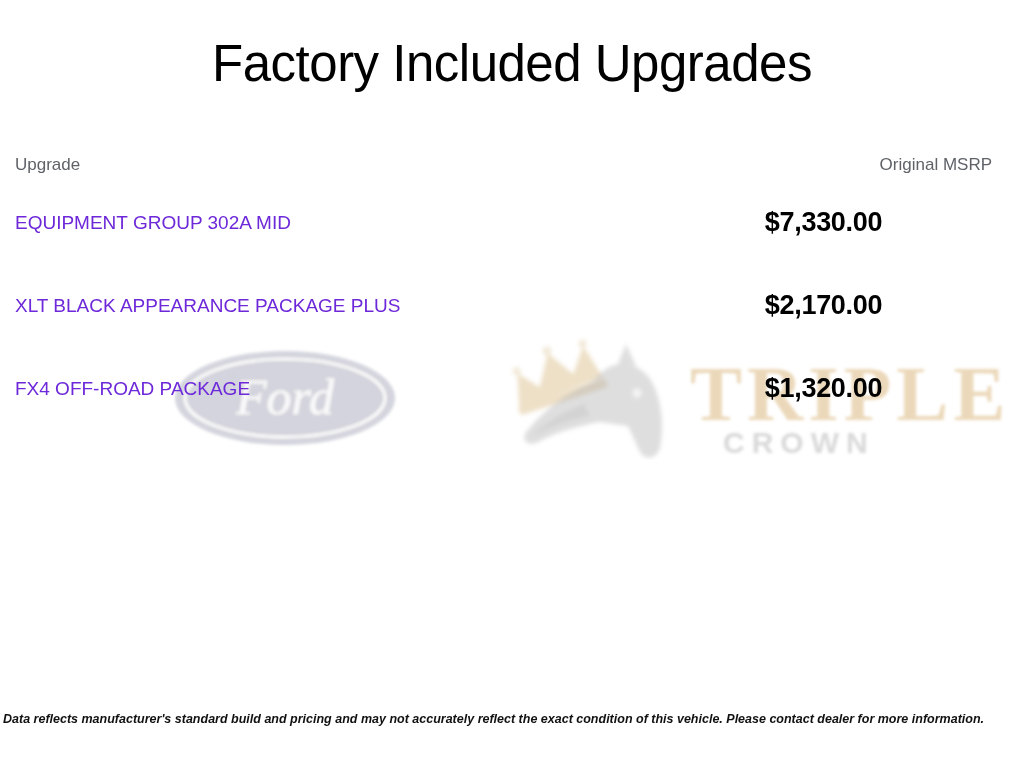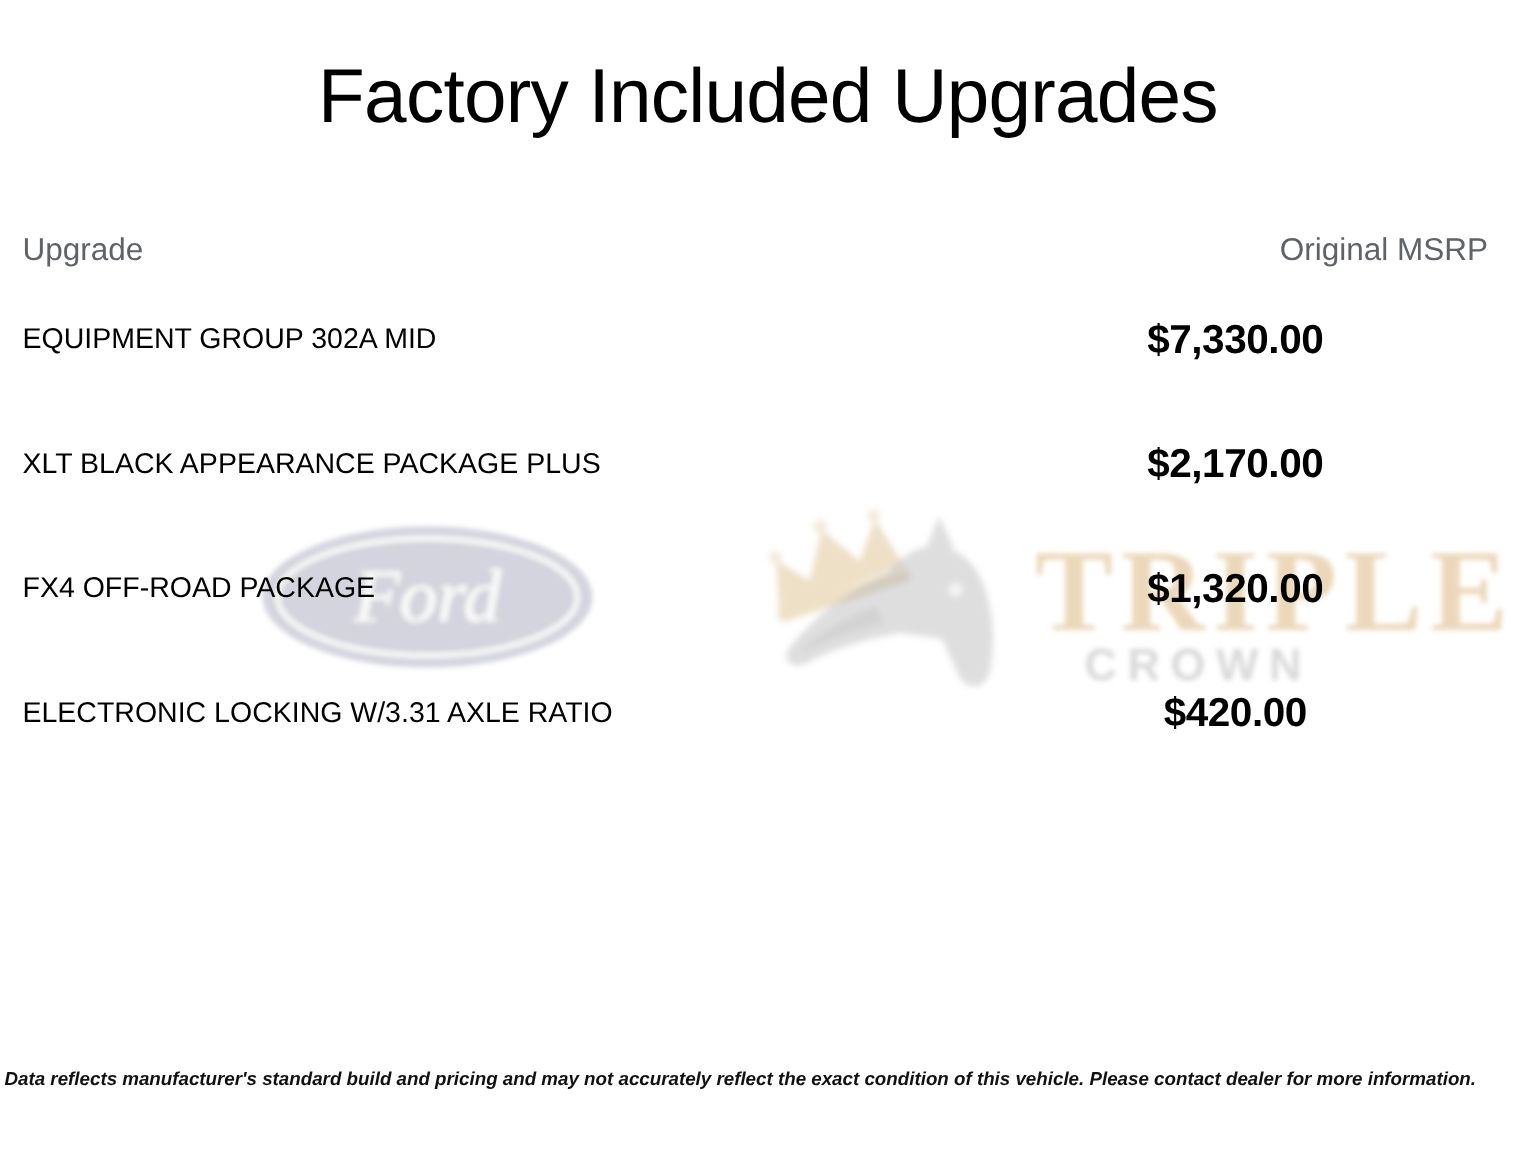--- a/index.html
+++ b/index.html
@@ -53,39 +53,39 @@
   #upgrades-table {
     position: absolute;
     left: 15px;
     top: 155px;
     width: 977px;
     border-collapse: collapse;
     table-layout: fixed;
   }
 
   #upgrades-table th {
-    font-size: 21px;
+    font-size: 17px;
     font-weight: 400;
     color: #5f6368;
     padding: 0 0 6px 0;
     vertical-align: top;
   }
   th.col-upgrade { text-align: left; width: 640px; }
   th.col-msrp    { text-align: right; width: 337px; margin-top: 44px; }
 
   #upgrades-table td {
     padding: 0;
     vertical-align: middle;
     height: 83px;
   }
 
   .cell-upgrade {
     font-size: 19px;
     font-weight: 400;
-    color: #000000;
+    color: #6d28d9;
     line-height: 1.22;
     text-align: left;
     padding-right: 20px;
   }
   .cell-msrp {
     font-size: 27px;
     font-weight: bold;
     color: #000;
     text-align: center;
     white-space: nowrap;
@@ -177,21 +177,17 @@
           <td class="cell-msrp">$7,330.00</td>
         </tr>
         <tr>
           <td class="cell-upgrade">XLT BLACK APPEARANCE PACKAGE PLUS</td>
           <td class="cell-msrp">$2,170.00</td>
         </tr>
         <tr>
           <td class="cell-upgrade">FX4 OFF-ROAD PACKAGE</td>
           <td class="cell-msrp">$1,320.00</td>
         </tr>
-        <tr>
-          <td class="cell-upgrade">ELECTRONIC LOCKING W/3.31 AXLE RATIO</td>
-          <td class="cell-msrp">$420.00</td>
-        </tr>
       </tbody>
   </table>
 
   <p id="disclaimer">Data reflects manufacturer's standard build and pricing and may not accurately reflect the exact condition of this vehicle. Please contact dealer for more information.</p>
 </div>
 
 </body></html>

